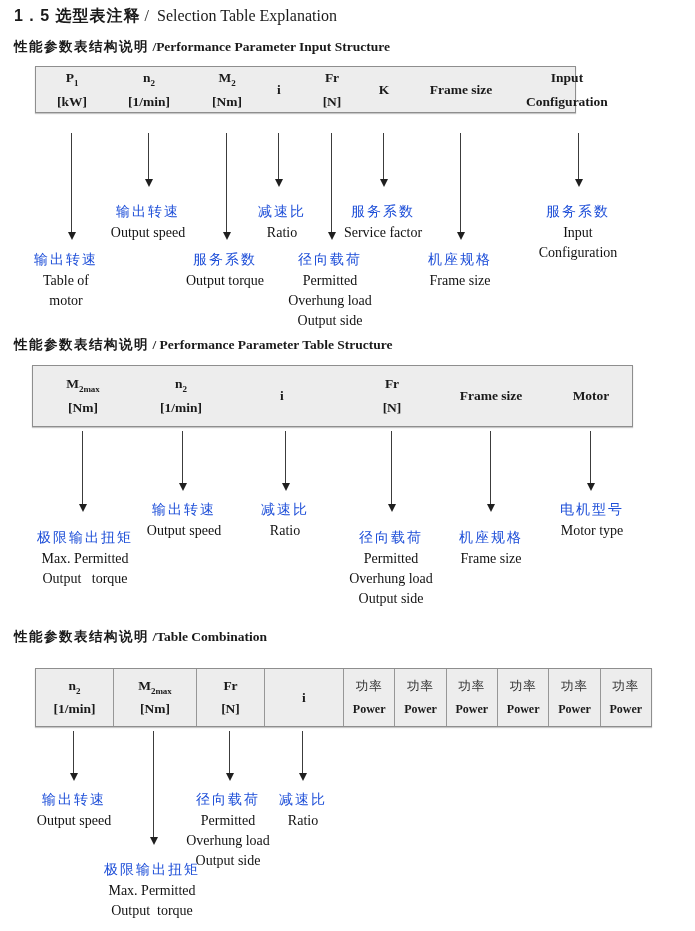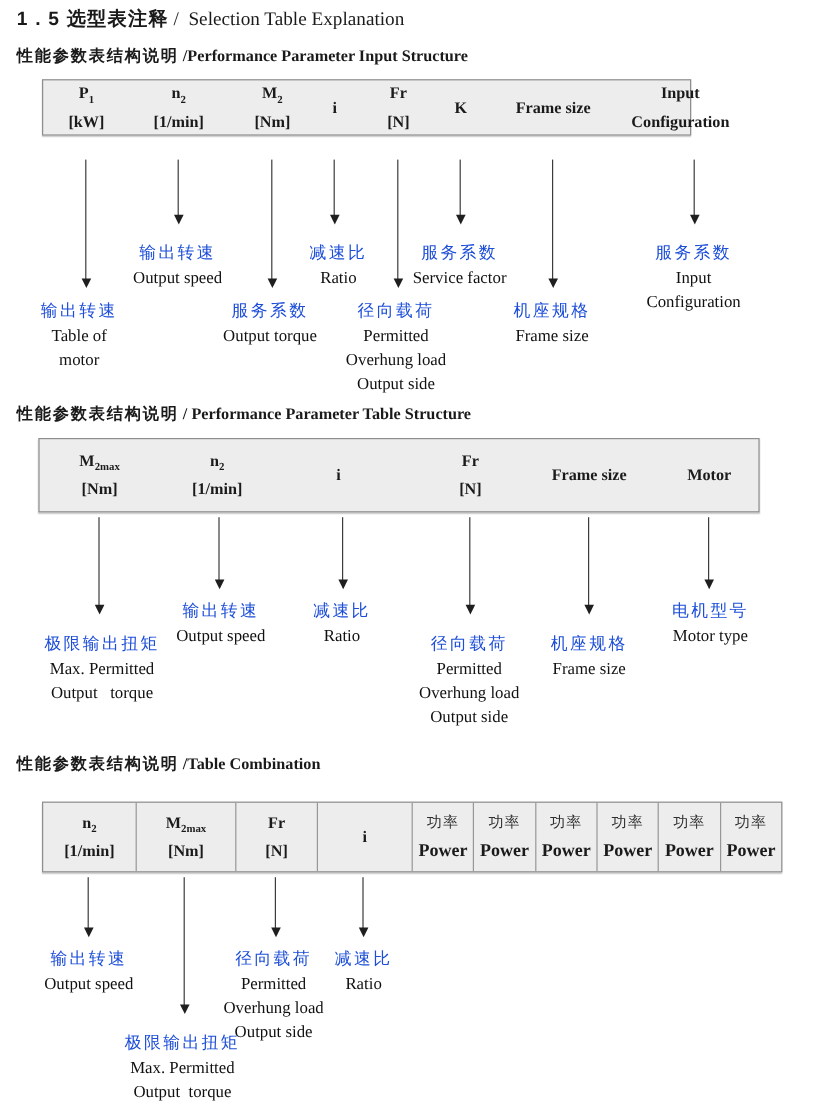--- a/index.html
+++ b/index.html
@@ -23,21 +23,21 @@
   sub{font-size:9px;line-height:0;}
 
   .tbl3{display:flex;flex-direction:row;align-items:stretch;}
   .c3{box-sizing:border-box;border-left:1px solid #979797;
       display:flex;flex-direction:column;justify-content:center;align-items:center;gap:7px;
       font-family:"Liberation Serif",serif;font-weight:bold;font-size:13.5px;white-space:nowrap;}
   .c3:first-child{border-left:none;}
   .c3 .l2:empty{display:none;}
   .zh-l1{font-family:"Liberation Sans",sans-serif;font-weight:normal;font-size:12.5px;
          color:#2f2f2f;letter-spacing:1px;}
-  .c3 .zh-l1 + .l2{font-size:15px;}
+  .c3 .zh-l1 + .l2{font-size:12px;}
 
   .arrow{position:absolute;width:1px;background:#3c3c3c;}
   .arrow::after{content:"";position:absolute;left:-3.5px;bottom:-8px;width:0;height:0;
                 border:4px solid transparent;border-top:8px solid #1f1f1f;}
 
   .callout{position:absolute;transform:translateX(-50%);text-align:center;line-height:20px;}
   .c-zh{font-family:Liberation Serif, serif;font-size:14px;color:#1d4ed8;
         letter-spacing:2px;white-space:nowrap;margin-bottom:1px;}
   .c-en{font-family:"Liberation Serif",serif;font-size:14px;color:#111;white-space:pre;}
   .c-en:empty{display:none;}

